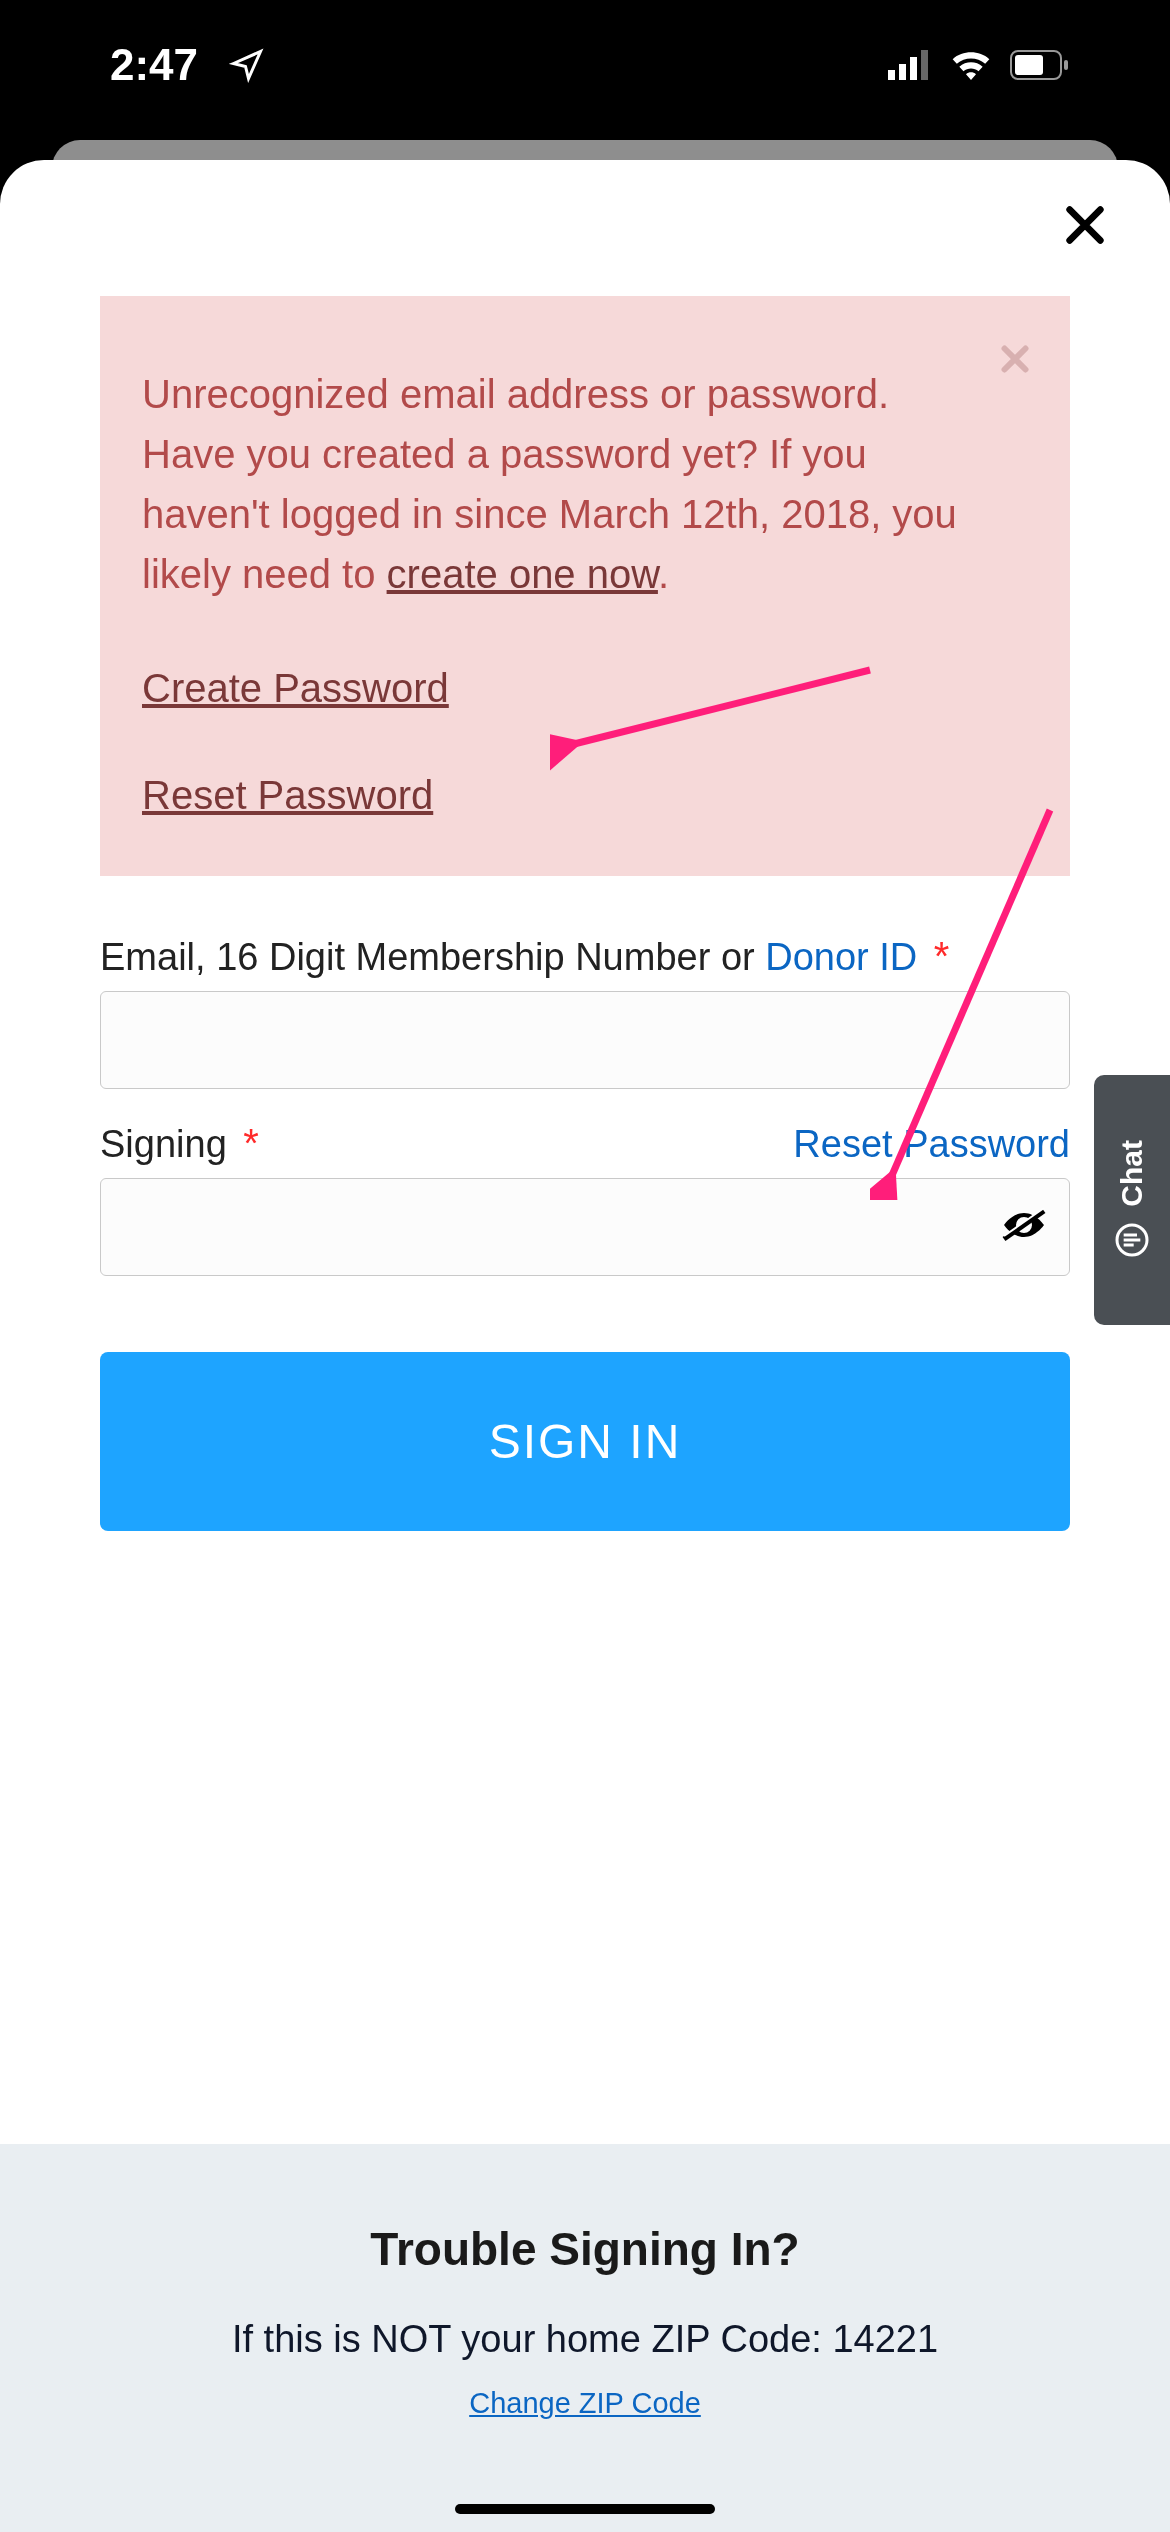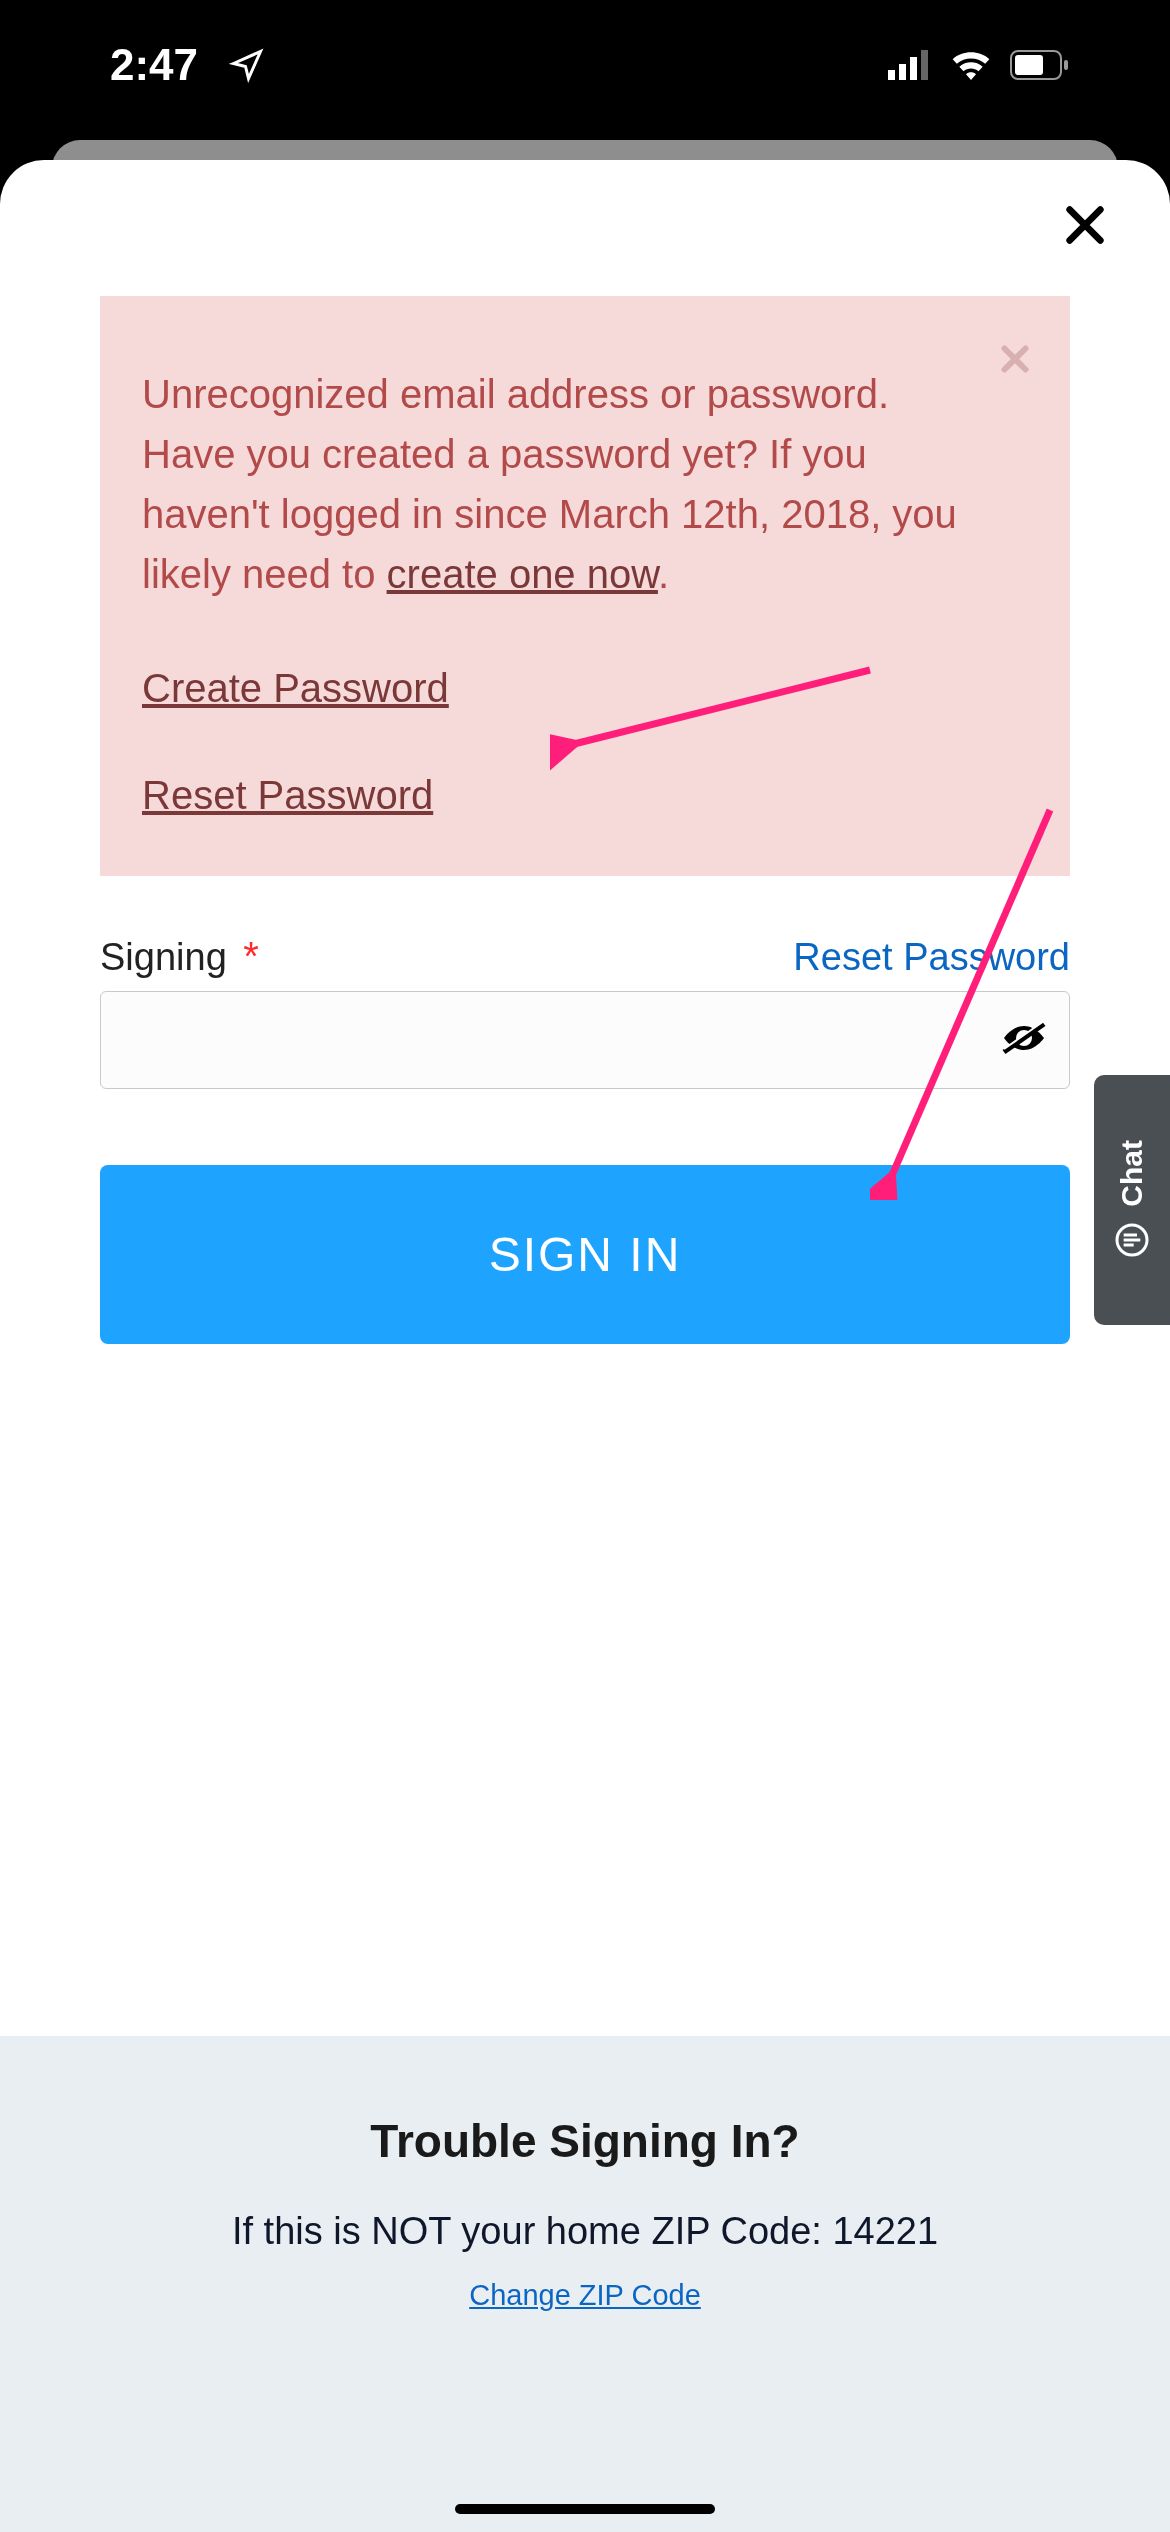--- a/index.html
+++ b/index.html
@@ -29,21 +29,21 @@
   .field-label { font-size: 38px; color: #222; }
   .field-label .link-piece { color: #0b66c3; }
   .req { color: #ff2a2a; font-size: 40px; margin-left: 6px; }
   .reset-link { color: #0b66c3; font-size: 38px; cursor: pointer; white-space: nowrap; }
   .input-wrap { position: relative; }
   .text-input { width: 100%; height: 98px; border: 1px solid #c9c9c9; border-radius: 6px; background: #fcfcfc; font-size: 36px; padding: 0 20px; }
   .eye-toggle { position: absolute; right: 22px; top: 50%; transform: translateY(-50%); cursor: pointer; }
 
   .signin-btn { margin-top: 44px; width: 100%; height: 179px; background: #1ea4ff; color: #fff; border: none; border-radius: 8px; font-size: 48px; font-weight: 500; letter-spacing: 2px; cursor: pointer; }
 
-  .footer { position: absolute; left: 0; right: 0; bottom: 0; height: 496px; background: #e9eef2; text-align: center; padding-top: 78px; }
+  .footer { position: absolute; left: 0; right: 0; bottom: 0; height: 388px; background: #e9eef2; text-align: center; padding-top: 78px; }
   .footer h2 { font-size: 46px; color: #1a1a1a; font-weight: 700; margin-bottom: 42px; }
   .footer .zip-line { font-size: 38px; color: #0f172a; margin-bottom: 26px; }
   .footer .change-zip { font-size: 29px; color: #0b66c3; text-decoration: underline; cursor: pointer; }
 
   .home-indicator { position: absolute; bottom: 18px; left: 50%; transform: translateX(-50%); width: 260px; height: 10px; background: #000; border-radius: 10px; }
 
   .chat-tab { position: absolute; top: 1075px; right: 0; width: 76px; height: 250px; background: #4a4f54; color: #fff; border-radius: 10px 0 0 10px; display: flex; flex-direction: column; align-items: center; justify-content: center; gap: 14px; cursor: pointer; }
   .chat-tab .chat-label { writing-mode: vertical-rl; transform: rotate(180deg); font-size: 30px; font-weight: 600; }
 
   .annot-arrow { position: absolute; pointer-events: none; }
@@ -94,20 +94,31 @@
     <p class="alert-msg">
       <span>Unrecognized email address or password. Have you created a password yet? If you haven't logged in since March 12th, 2018, you likely need to </span><span class="inline-link">create one now</span><span>.</span>
     </p>
     <div class="alert-links">
       <span class="alert-link">Create Password</span>
       <span class="alert-link">Reset Password</span>
     </div>
   </div>
 
   <div class="form">
+    <div class="field">
+      <div class="field-label-row">
+        <span class="field-label">
+          <span>Email, 16 Digit Membership Number or </span><span class="link-piece">Donor ID</span>
+          <span class="req">*</span>
+        </span>
+      </div>
+      <div class="input-wrap">
+        <input class="text-input" type="text" style="">
+      </div>
+    </div>
 
     <div class="field">
       <div class="field-label-row">
         <span class="field-label">
           <span>Signing</span>
           <span class="req">*</span>
         </span>
         <span class="reset-link">Reset Password</span>
       </div>
       <div class="input-wrap">

